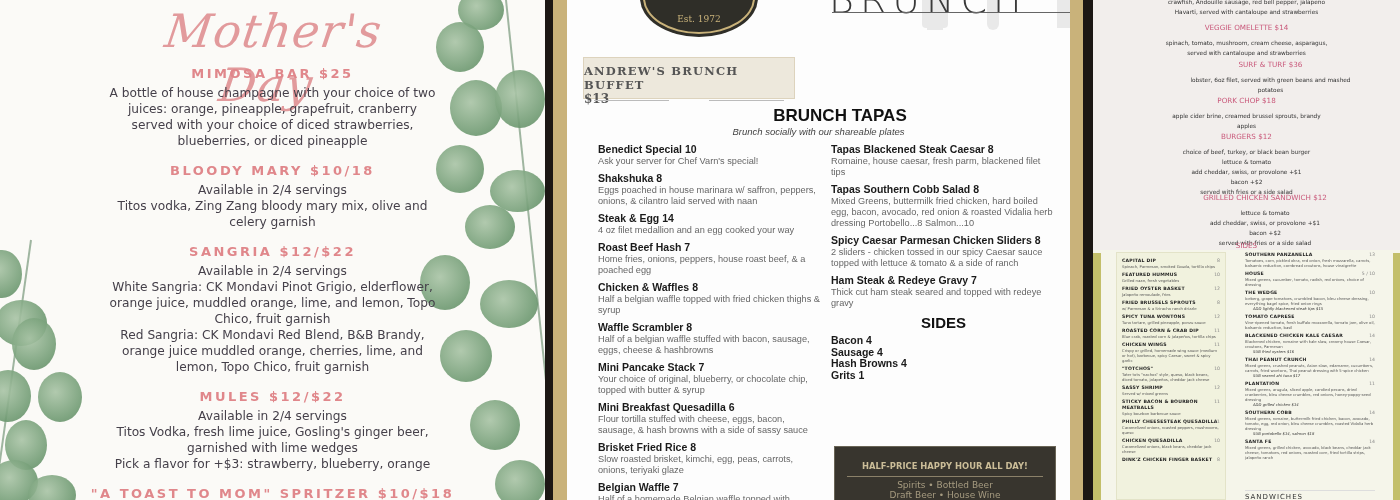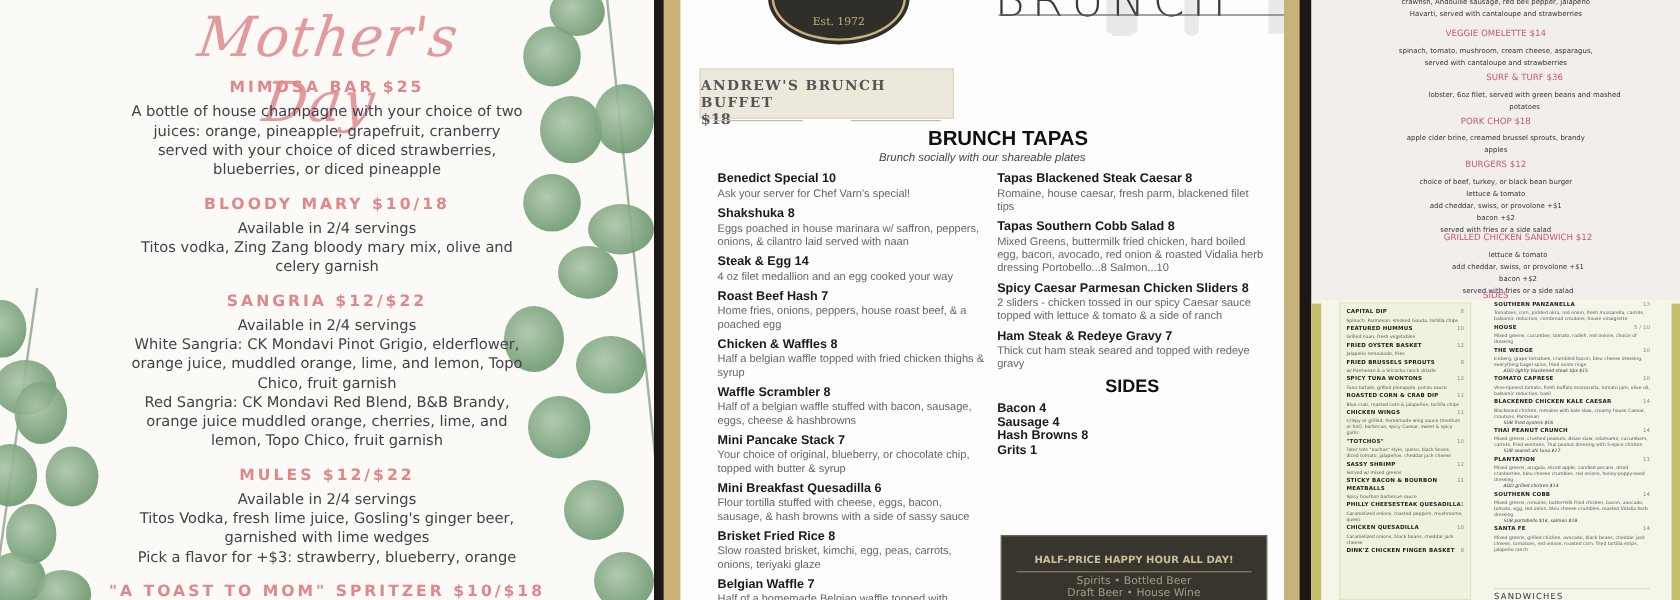--- a/index.html
+++ b/index.html
@@ -140,21 +140,21 @@
     </div>
     <div class="ghost" style="left:355px;top:0;width:26px;height:28px;border-radius:0 0 4px 4px;"></div>
     <div class="ghost" style="left:360px;top:26px;width:16px;height:4px;"></div>
     <div class="ghost" style="left:420px;top:0;width:12px;height:30px;border-radius:0 0 8px 8px;"></div>
     <div class="ghost" style="left:490px;top:0;width:13px;height:28px;"></div>
     <div class="brunch-word">BRUNCH</div>
     <div class="brunch-rule"></div>
 
     <div class="buffet">
       <div class="t1">ANDREW'S BRUNCH BUFFET</div>
-      <div class="t2">$18</div>
+      <div class="t2">$13</div>
     </div>
 
     <div class="tapas-h">BRUNCH TAPAS</div>
     <div class="tapas-sub">Brunch socially with our shareable plates</div>
 
     <div class="col left">
       <div class="item">
           <div class="n">Benedict Special  10</div>
           <div class="d">Ask your server for Chef Varn's special!</div>
         </div>
@@ -209,21 +209,21 @@
           <div class="n">Spicy Caesar Parmesan Chicken Sliders  8</div>
           <div class="d">2 sliders - chicken tossed in our spicy Caesar sauce topped with lettuce &amp; tomato &amp; a side of ranch</div>
         </div>
       <div class="item">
           <div class="n">Ham Steak &amp; Redeye Gravy  7</div>
           <div class="d">Thick cut ham steak seared and topped with redeye gravy</div>
         </div>
       <div class="sides-h">SIDES</div>
       <div class="side">Bacon  4</div>
       <div class="side">Sausage  4</div>
-      <div class="side">Hash Browns  8</div>
+      <div class="side">Hash Browns  4</div>
       <div class="side">Grits  1</div>
     </div>
 
     <div class="hh">
       <div class="t">HALF-PRICE HAPPY HOUR ALL DAY!</div>
       <div class="rule"></div>
       <div class="l">Spirits  •  Bottled Beer</div>
       <div class="l">Draft Beer  •  House Wine</div>
     </div>
   </div>

